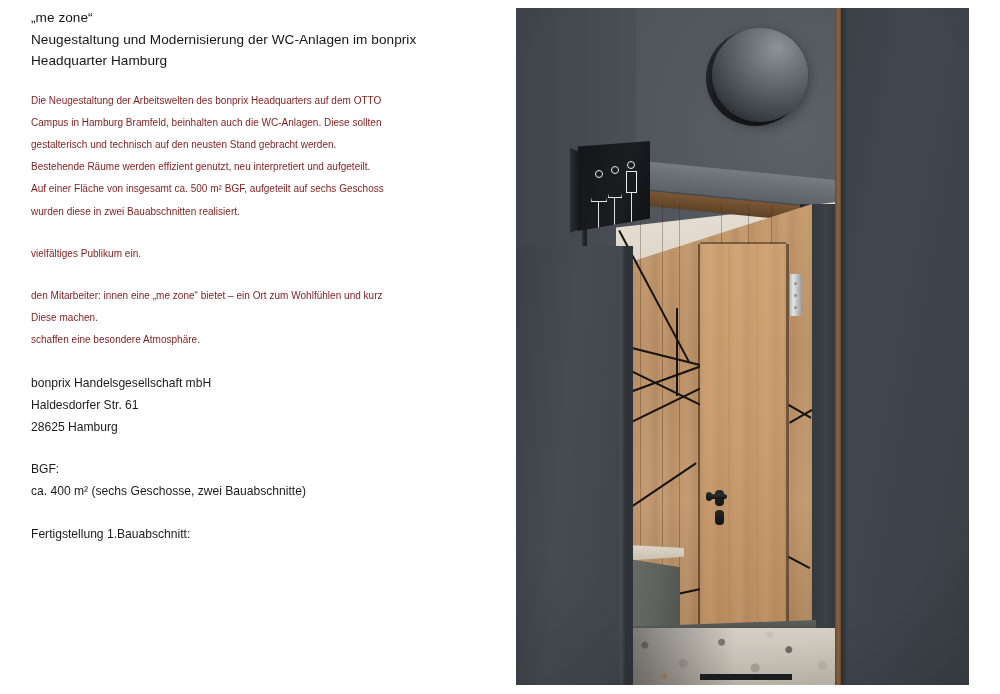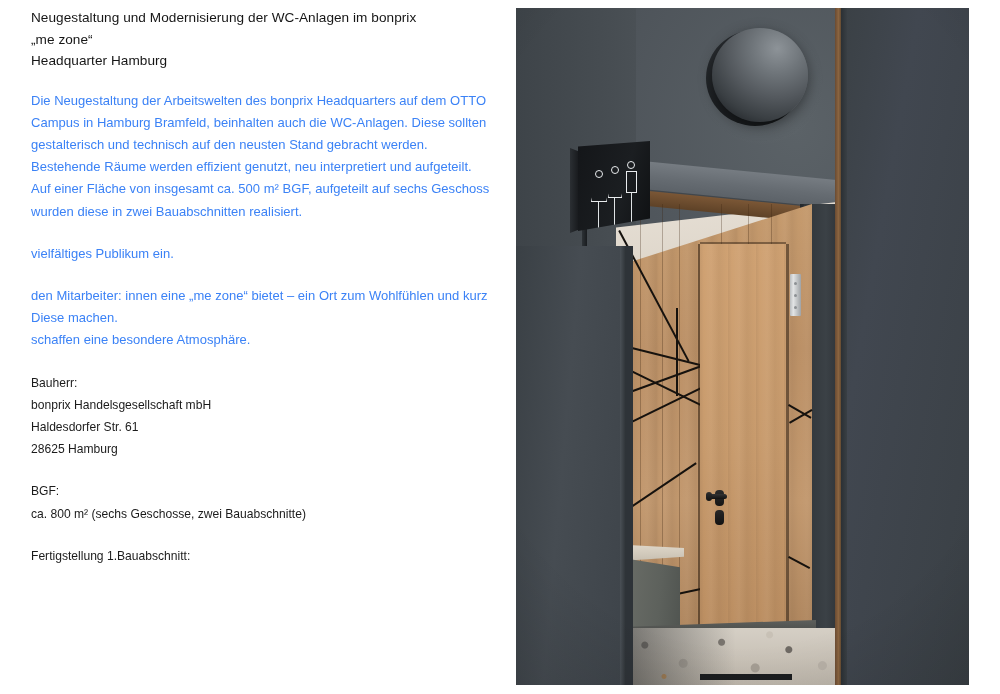--- a/index.html
+++ b/index.html
@@ -11,21 +11,21 @@
     overflow:hidden;
   }
   .page { position:relative; width:1000px; height:694px; background:#fff; }
 
   
   .text-col {
     position:absolute; left:31px; top:7px; width:460px; height:680px;
   }
   .heading { font-size:13.6px; line-height:21.5px; color:#161616; font-weight:400; letter-spacing:0.05px; }
   .heading div { white-space:pre; }
-  .para { margin-top:18px; font-size:13px; line-height:22.2px; color:#3b82f6; letter-spacing:0.02px; }
+  .para { margin-top:18px; font-size:10px; line-height:22.2px; color:#7f1d1d; letter-spacing:0.02px; }
   .para p { white-space:nowrap; }
   .gap-sm { margin-top:20px; }
   .meta { margin-top:20px; font-size:12.1px; line-height:22.2px; color:#1b1b1b; }
   .meta p { white-space:nowrap; }
 
   
   .photo {
     position:absolute; left:516px; top:8px; width:453px; height:677px;
     overflow:hidden; background:#474d52;
   }
@@ -183,22 +183,22 @@
     background:radial-gradient(115% 95% at 50% 42%, rgba(0,0,0,0) 55%, rgba(0,0,0,0.26) 100%); }
 </style>
 </head>
 <body>
 
 <div class="page">
 
   <div class="text-col">
 
     <div class="heading">
+      <div>„me zone“</div>
       <div>Neugestaltung und Modernisierung der WC-Anlagen im bonprix</div>
-      <div>„me zone“</div>
       <div>Headquarter Hamburg</div>
     </div>
 
     <div class="para">
       <p>Die Neugestaltung der Arbeitswelten des bonprix Headquarters auf dem OTTO</p>
       <p>Campus in Hamburg Bramfeld, beinhalten auch die WC-Anlagen. Diese sollten</p>
       <p>gestalterisch und technisch auf den neusten Stand gebracht werden.</p>
       <p>Bestehende Räume werden effizient genutzt, neu interpretiert und aufgeteilt.</p>
       <p>Auf einer Fläche von insgesamt ca. 500 m² BGF, aufgeteilt auf sechs Geschoss</p>
       <p>wurden diese in zwei Bauabschnitten realisiert.</p>
@@ -208,30 +208,29 @@
       <p>vielfältiges Publikum ein.</p>
     </div>
 
     <div class="para gap-sm">
       <p>den Mitarbeiter: innen eine „me zone“ bietet – ein Ort zum Wohlfühlen und kurz</p>
       <p>Diese machen.</p>
       <p>schaffen eine besondere Atmosphäre.</p>
     </div>
 
     <div class="meta">
-      <p>Bauherr:</p>
       <p>bonprix Handelsgesellschaft mbH</p>
       <p>Haldesdorfer Str. 61</p>
       <p>28625 Hamburg</p>
     </div>
 
 
     <div class="meta">
       <p>BGF:</p>
-      <p>ca. 800 m² (sechs Geschosse, zwei Bauabschnitte)</p>
+      <p>ca. 400 m² (sechs Geschosse, zwei Bauabschnitte)</p>
     </div>
 
     <div class="meta">
       <p>Fertigstellung 1.Bauabschnitt:</p>
 
     </div>
 
   </div>
 
   <div class="photo">

